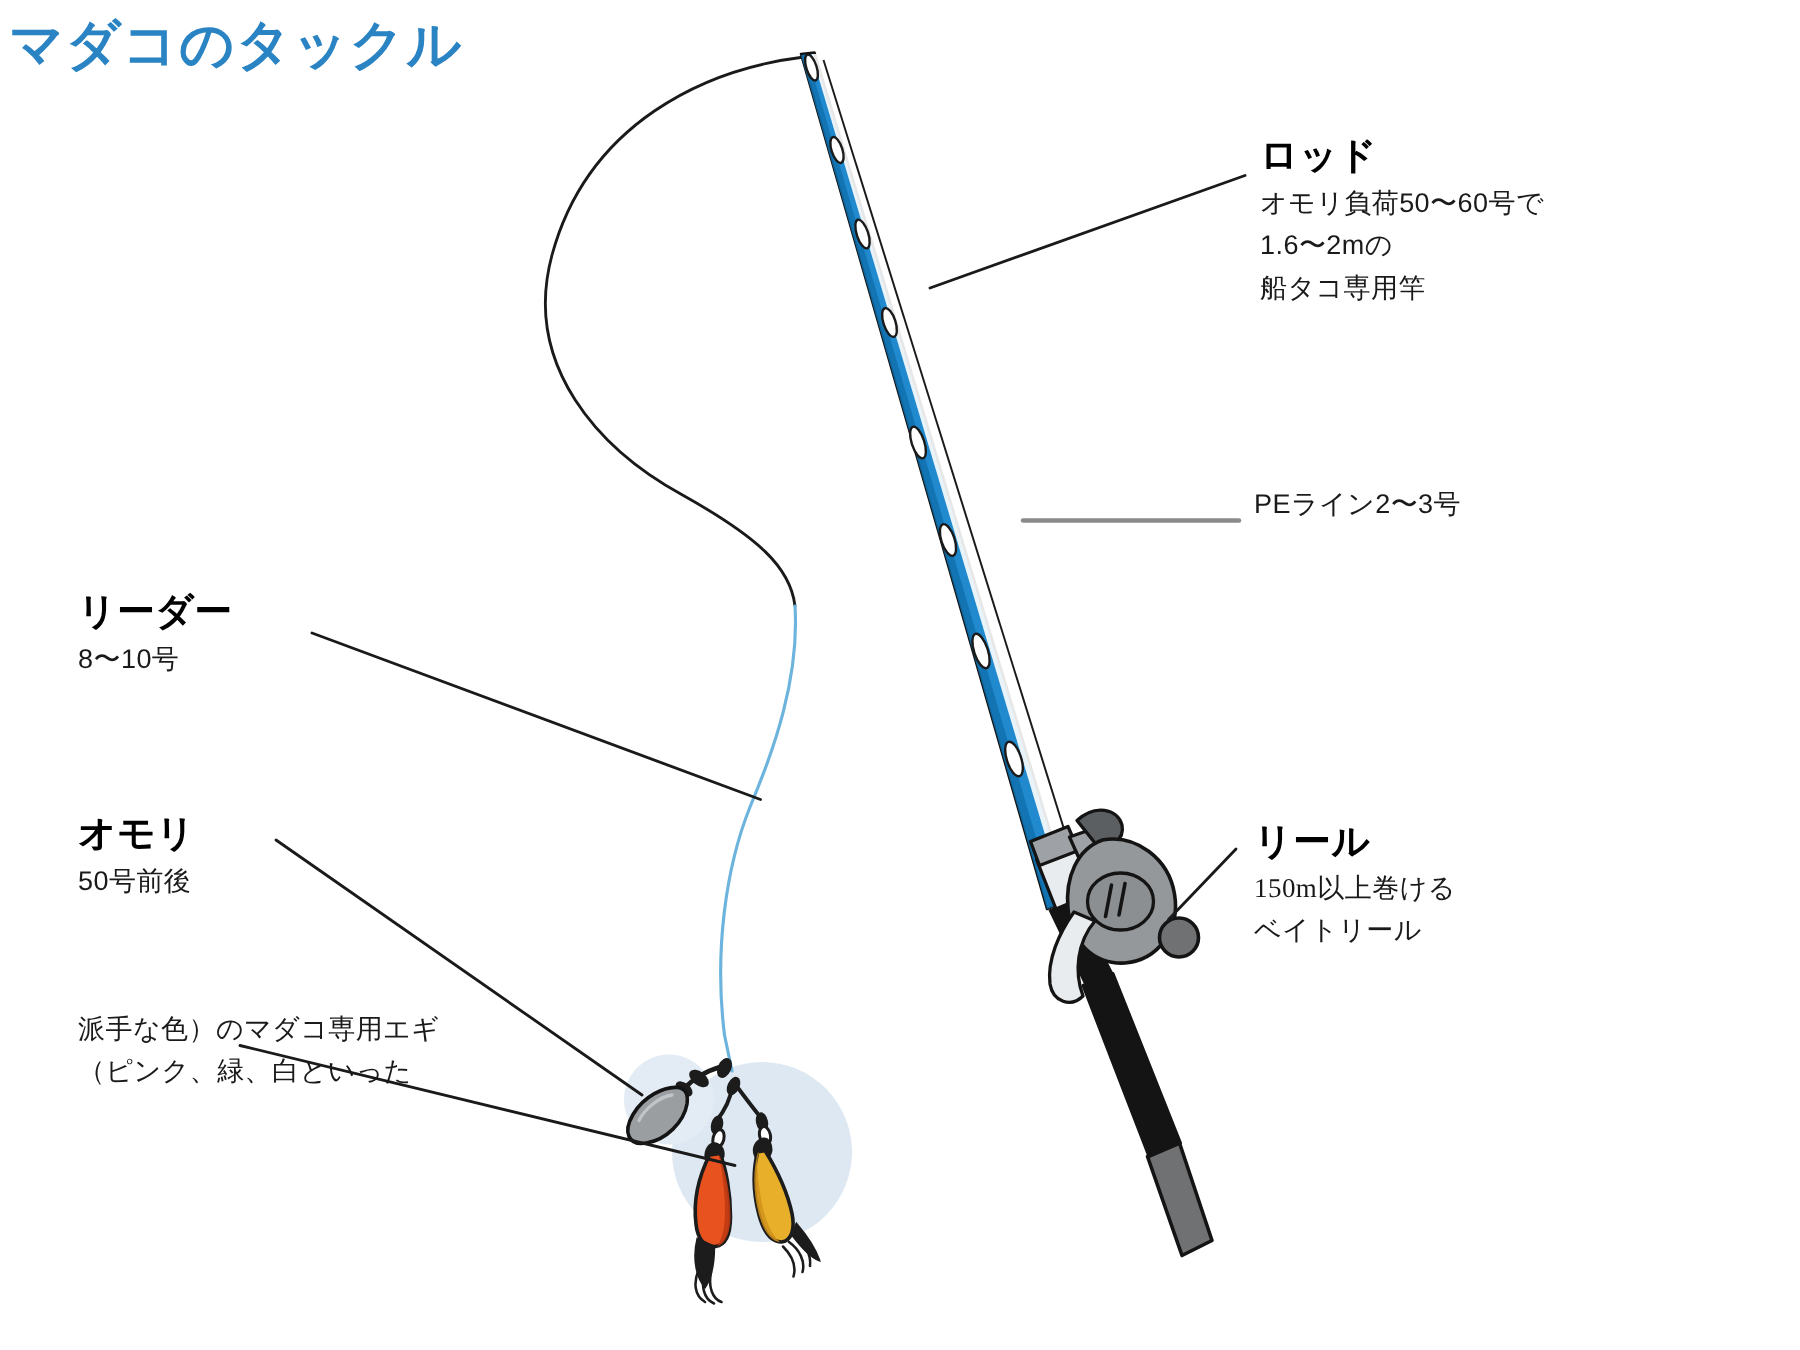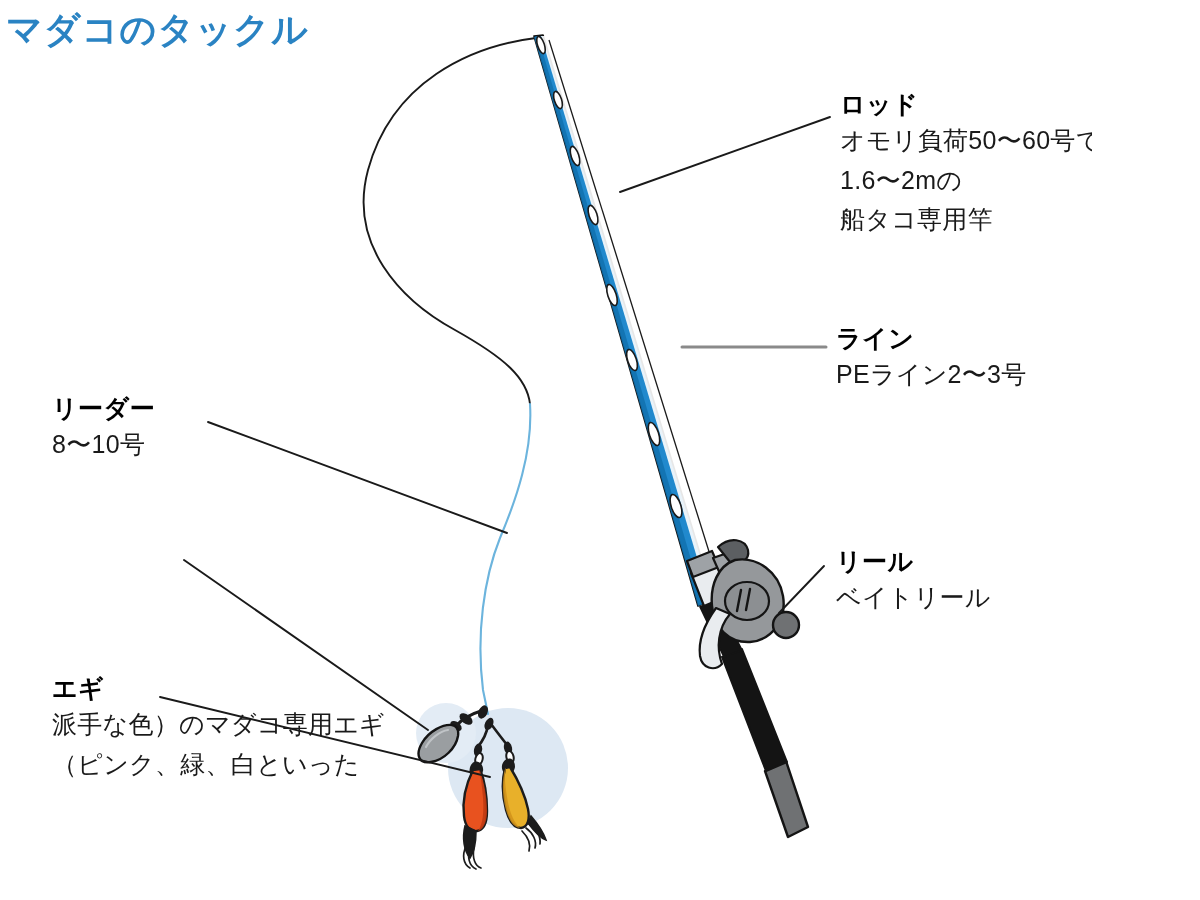--- a/index.html
+++ b/index.html
@@ -39,21 +39,21 @@
     white-space: nowrap;
   }
   .callout .head {
     font-size: 25px;
     font-weight: bold;
     color: #000000;
     line-height: 1.32;
     letter-spacing: 0.5px;
   }
   .callout .body {
-    font-size: 25px;
+    font-size: 18px;
     font-weight: normal;
     color: #1a1a1a;
     line-height: 1.58;
     letter-spacing: 0.3px;
   }
   .callout .body div {
     white-space: nowrap;
   }
   
   #callout-rod    { left: 840px; top: 88px; }
@@ -221,42 +221,47 @@
   <div class="callout" id="callout-rod">
     <div class="head">ロッド</div>
     <div class="body">
       <div>オモリ負荷50〜60号で</div>
       <div>1.6〜2mの</div>
       <div>船タコ専用竿</div>
     </div>
   </div>
 
   <div class="callout" id="callout-line">
-    <div class="head">ライン</div>
     <div class="body">
       <div>PEライン2〜3号</div>
     </div>
   </div>
 
   <div class="callout" id="callout-reel">
     <div class="head">リール</div>
     <div class="body">
+      <div>150m以上巻ける</div>
       <div>ベイトリール</div>
     </div>
   </div>
 
   <div class="callout" id="callout-leader">
     <div class="head">リーダー</div>
     <div class="body">
       <div>8〜10号</div>
     </div>
   </div>
 
+  <div class="callout" id="callout-omori">
+    <div class="head">オモリ</div>
+    <div class="body">
+      <div>50号前後</div>
+    </div>
+  </div>
 
   <div class="callout" id="callout-egi">
-    <div class="head">エギ</div>
     <div class="body">
       <div>派手な色）のマダコ専用エギ</div>
       <div>（ピンク、緑、白といった</div>
     </div>
   </div>
 
 </div>
 
 </body></html>

